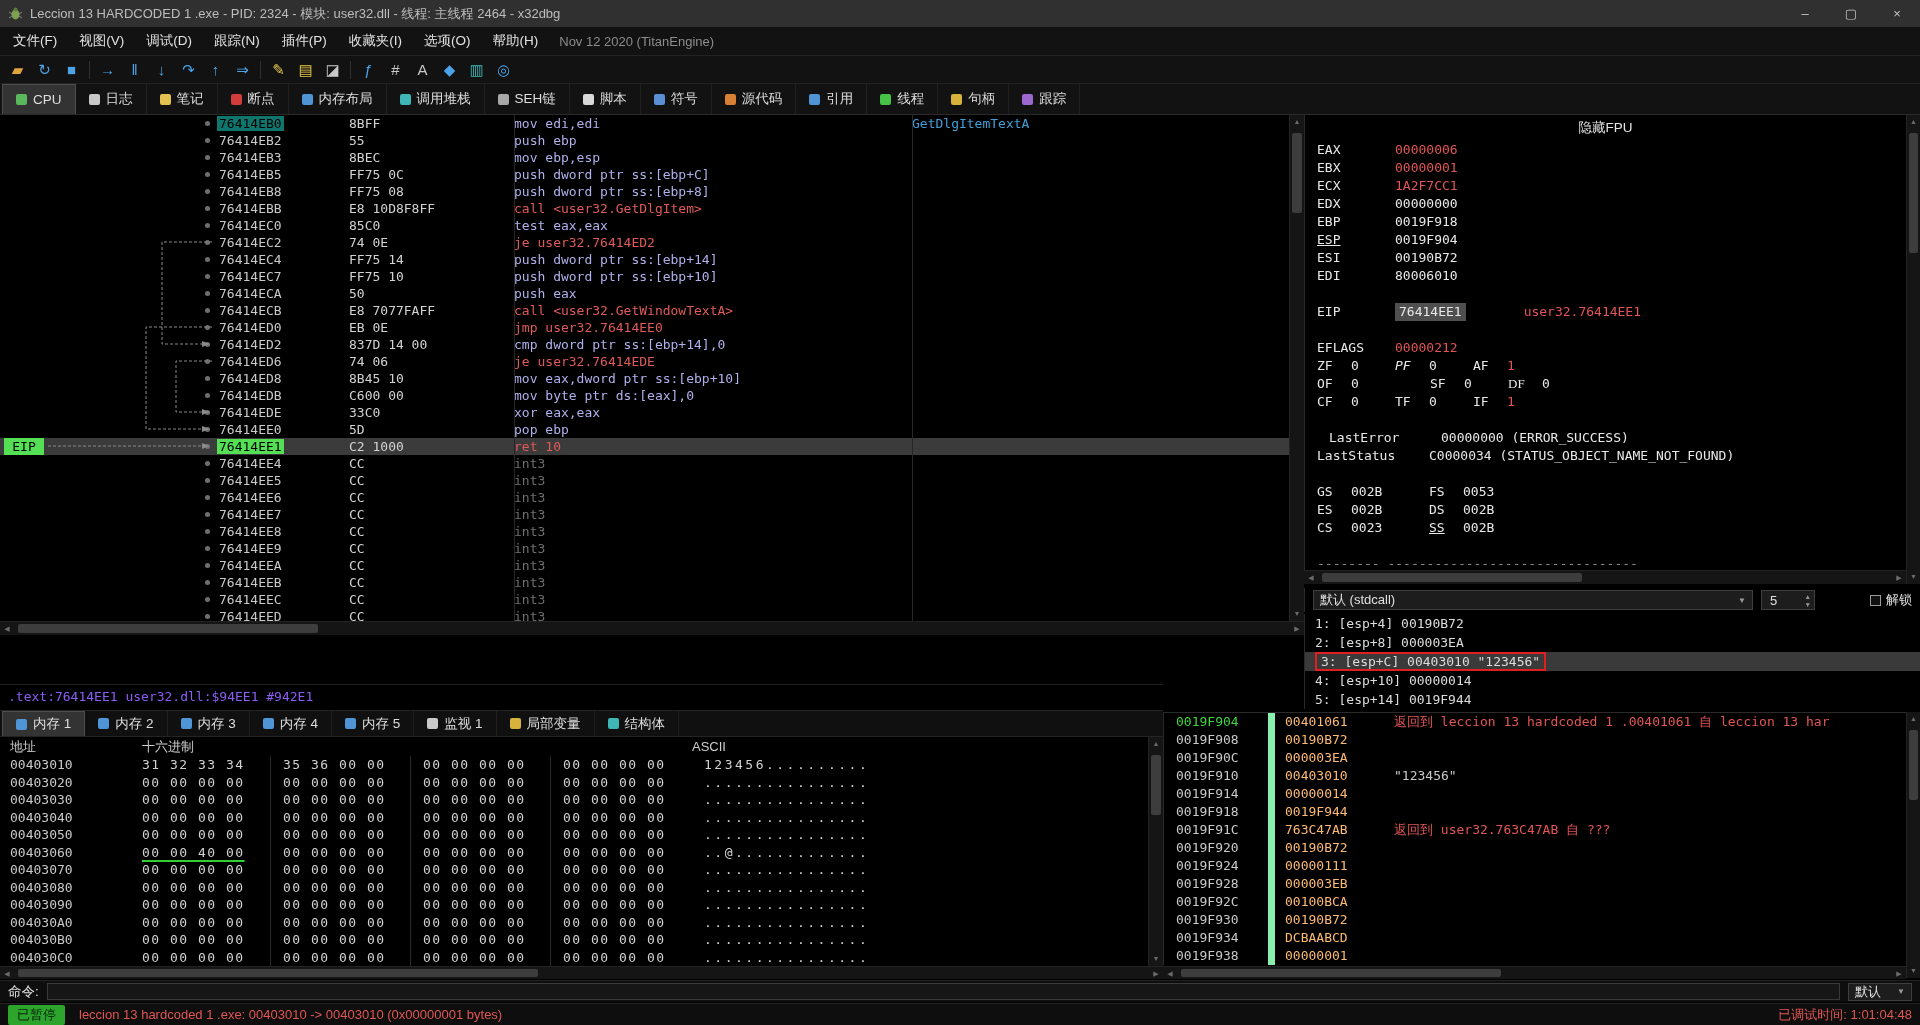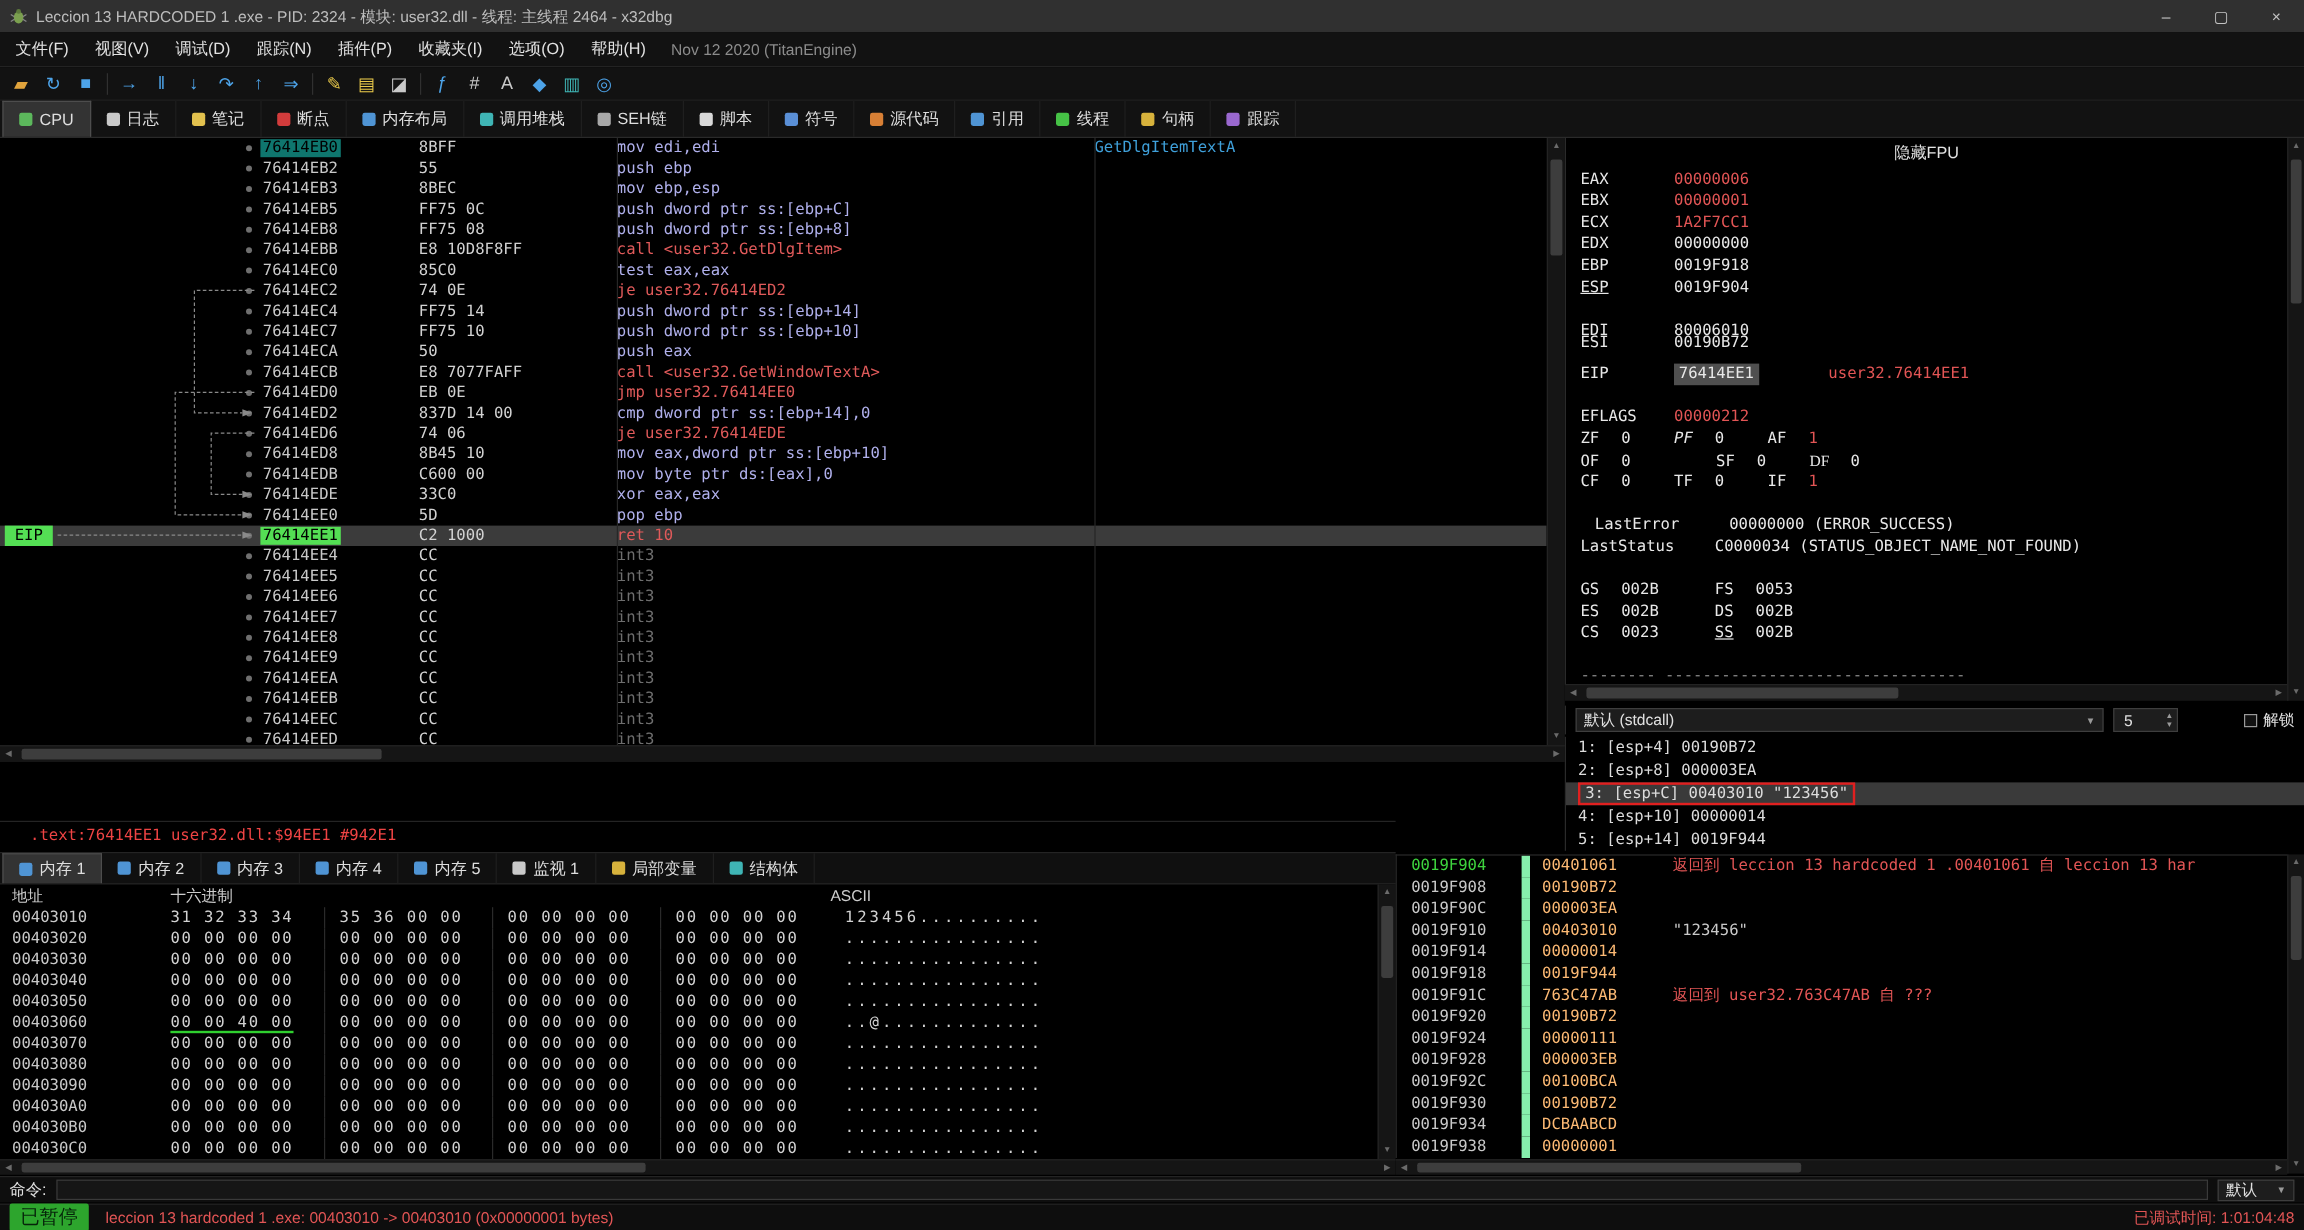--- a/index.html
+++ b/index.html
@@ -40,21 +40,21 @@
 .daddr{width:132px;flex:0 0 auto;color:#c9c9c9}
 .daddr i{font-style:normal;padding:0 2px}
 .daddr i.bp{background:#0f766e;color:#000}
 .daddr i.eip{background:#54df54;color:#000}
 .dbytes{width:165px;flex:0 0 auto;color:#d2d2d2}
 .dinstr{width:398px;flex:0 0 auto}
 .i-n{color:#b0b0ec}.i-j{color:#e05a5a}.i-i{color:#6e6e6e}
 .dcmt{color:#3fa0da}
 #eip-label{left:4px;top:438px;width:40px;height:17px;background:#54df54;color:#000;font-family:"DejaVu Sans Mono",monospace;font-size:13px;text-align:center;line-height:17px}
 #jumps{left:0;top:115px}
-#infoline{left:0;top:684px;width:1163px;height:24px;line-height:23px;border-top:1px solid #242424;padding-left:25px;color:#ef4444}
+#infoline{left:0;top:684px;width:1163px;height:24px;line-height:23px;border-top:1px solid #242424;padding-left:8px;color:#8b5cf6}
 
 
 #bottomtabs{left:0;top:710px;width:1163px;height:27px;background:#101010;border-top:1px solid #242424;border-bottom:1px solid #242424;display:flex;padding-left:2px}
 
 
 #dump{left:0;top:737px;width:1148px;height:229px;overflow:hidden}
 .mhead{display:flex;height:19px;line-height:19px;color:#cdcdcd;font-size:13px;font-family:"Liberation Sans",sans-serif}
 .mh-addr{width:120px;margin-left:10px}
 .mh-hex{width:548px;padding-left:12px}
 .mh-ascii{margin-left:14px}
@@ -106,21 +106,21 @@
 .sbh .track{flex:1;height:100%;position:relative}
 .sbv .thumb{position:absolute;left:2px;right:2px;background:#3d3d3d;border-radius:2px}
 .sbh .thumb{position:absolute;top:2px;bottom:2px;background:#3d3d3d;border-radius:2px}
 
 
 #cmdline{left:0;top:980px;width:1920px;height:22px;background:#0e0e0e;border-top:1px solid #242424;display:flex;align-items:center;padding:0 8px;gap:8px}
 #cmd-label{font-size:13.5px}
 #cmd-input{flex:1;height:17px;background:#161616;border:1px solid #3a3a3a;color:#ddd;font-family:"DejaVu Sans Mono",monospace;font-size:12px;padding:0 4px}
 #cmd-combo{width:64px;height:18px}
 #statusbar{left:0;top:1003px;width:1920px;height:22px;background:#0e0e0e;border-top:1px solid #242424;display:flex;align-items:center;padding:0 8px;gap:14px}
-#status-state{background:#2da52d;color:#06230a;font-size:16px;padding:1px 9px;border-radius:2px}
+#status-state{background:#2da52d;color:#06230a;font-size:13px;padding:1px 9px;border-radius:2px}
 #status-msg{color:#e25555;font-size:13px}
 #status-time{margin-left:auto;color:#e25555;font-size:13px}
 </style>
 </head>
 <body>
 
 <div id="titlebar" class="abs">
   <svg width="15" height="15">
       <ellipse cx="7.5" cy="8.5" rx="4" ry="5" fill="#7ba04f"></ellipse>
       <circle cx="7.5" cy="3.5" r="2" fill="#5d7a3c"></circle>
@@ -378,21 +378,21 @@
 
 <div id="regs" class="abs">
   <div id="fpu-btn">隐藏FPU</div>
   <div>
       <div class="rrow"><span class="rseg n" style="width: 78px;">EAX</span><span class="rseg r">00000006</span></div>
       <div class="rrow"><span class="rseg n" style="width: 78px;">EBX</span><span class="rseg r">00000001</span></div>
       <div class="rrow"><span class="rseg n" style="width: 78px;">ECX</span><span class="rseg r">1A2F7CC1</span></div>
       <div class="rrow"><span class="rseg n" style="width: 78px;">EDX</span><span class="rseg v">00000000</span></div>
       <div class="rrow"><span class="rseg n" style="width: 78px;">EBP</span><span class="rseg v">0019F918</span></div>
       <div class="rrow"><span class="rseg n u" style="width: 78px;">ESP</span><span class="rseg v">0019F904</span></div>
-      <div class="rrow"><span class="rseg n" style="width: 78px; margin-top: 28px;">ESI</span><span class="rseg v">00190B72</span></div>
+      <div class="rrow"><span class="rseg n" style="width: 78px;">ESI</span><span class="rseg v">00190B72</span></div>
       <div class="rrow"><span class="rseg n" style="width: 78px;">EDI</span><span class="rseg v">80006010</span></div>
       <div class="rrow"></div>
       <div class="rrow"><span class="rseg n" style="width: 78px;">EIP</span><span class="rseg v eipbg">76414EE1</span><span class="rseg " style="width: 58px;"></span><span class="rseg r">user32.76414EE1</span></div>
       <div class="rrow"></div>
       <div class="rrow"><span class="rseg n" style="width: 78px;">EFLAGS</span><span class="rseg r">00000212</span></div>
       <div class="rrow"><span class="rseg n" style="width: 34px;">ZF</span><span class="rseg v" style="width: 44px;">0</span><span class="rseg n" style="width: 34px; font-style: italic;">PF</span><span class="rseg v" style="width: 44px;">0</span><span class="rseg n" style="width: 34px;">AF</span><span class="rseg r">1</span></div>
       <div class="rrow"><span class="rseg n" style="width: 34px;">OF</span><span class="rseg v" style="width: 44px;">0</span><span class="rseg n" style="width: 34px; margin-left: 35px;">SF</span><span class="rseg v" style="width: 44px;">0</span><span class="rseg n" style="width: 34px; font-family: Liberation Serif, serif;">DF</span><span class="rseg v">0</span></div>
       <div class="rrow"><span class="rseg n" style="width: 34px;">CF</span><span class="rseg v" style="width: 44px;">0</span><span class="rseg n" style="width: 34px;">TF</span><span class="rseg v" style="width: 44px;">0</span><span class="rseg n" style="width: 34px;">IF</span><span class="rseg r">1</span></div>
       <div class="rrow"></div>
       <div class="rrow"><span class="rseg n" style="width: 112px; margin-left: 12px;">LastError</span><span class="rseg v">00000000 (ERROR_SUCCESS)</span></div>

